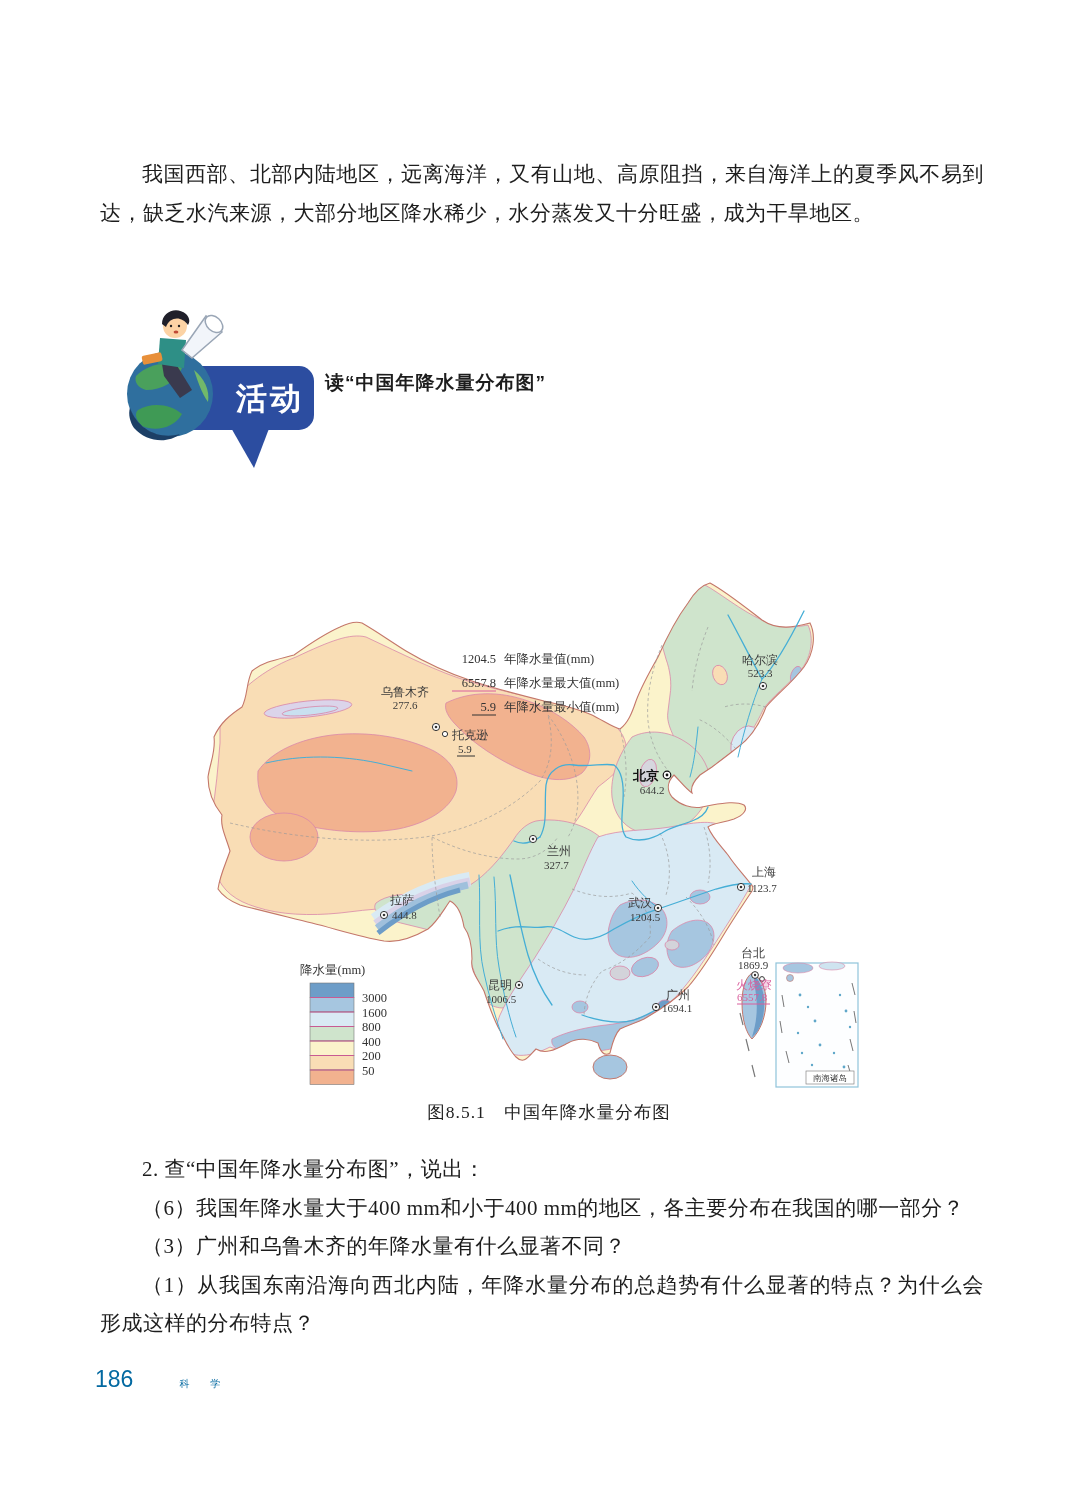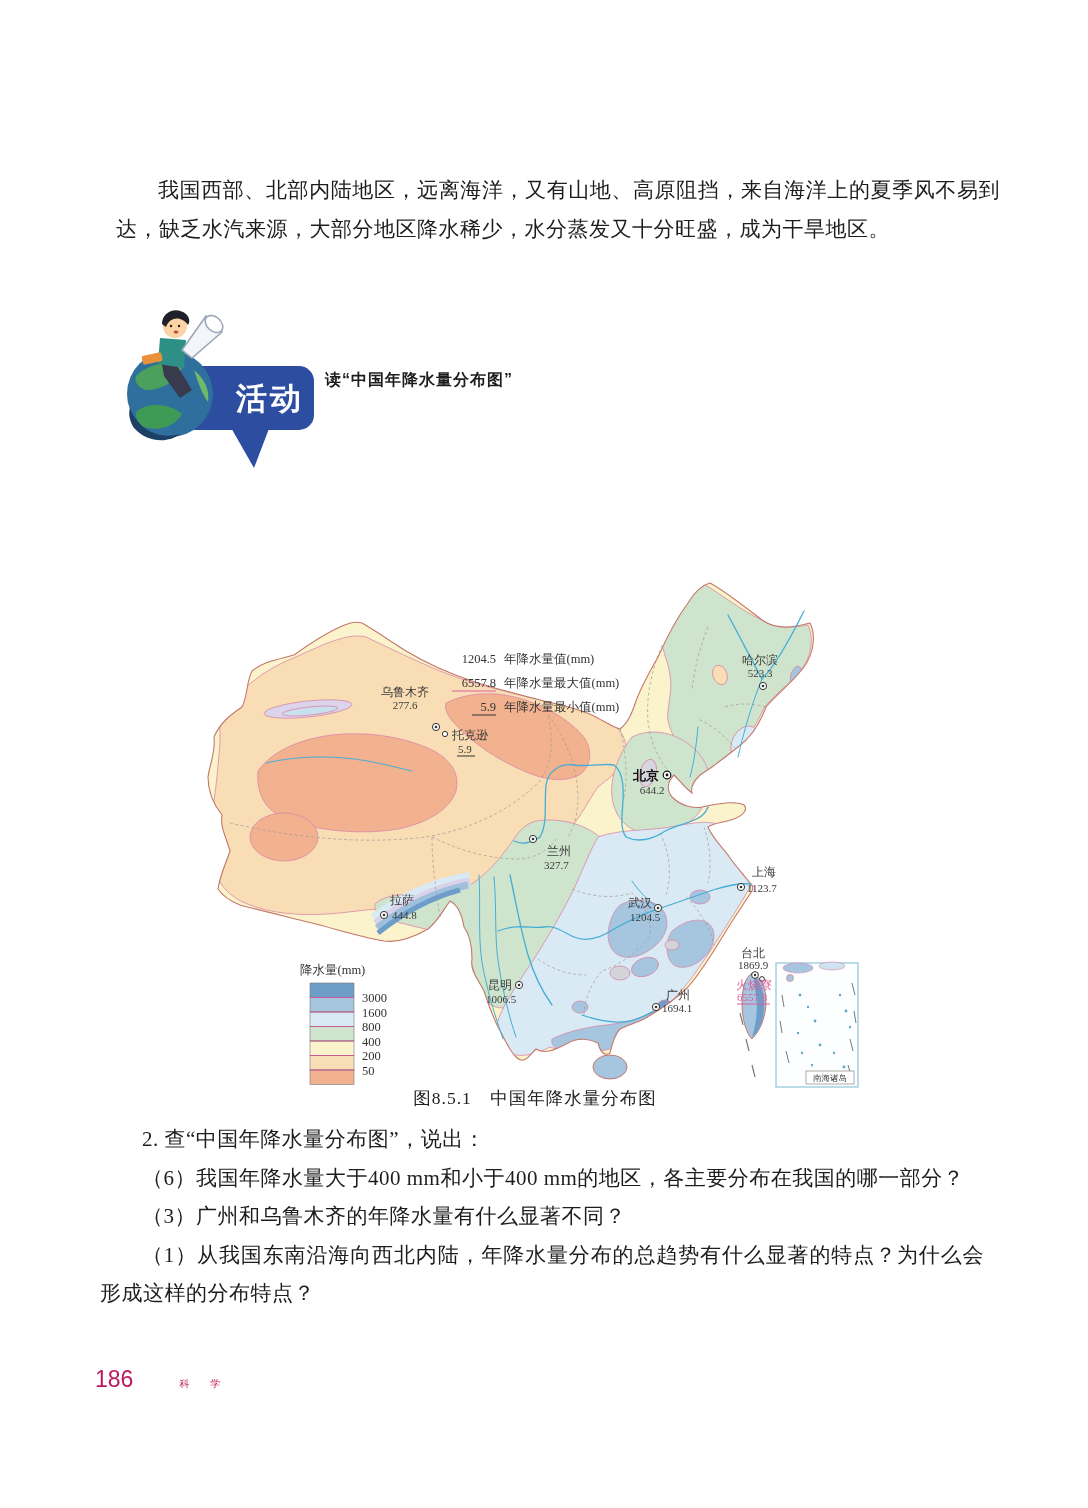--- a/index.html
+++ b/index.html
@@ -1,26 +1,26 @@
 <!DOCTYPE html>
 <html lang="zh"><head>
 <meta charset="utf-8">
 <style>
   html,body{margin:0;padding:0;background:#ffffff;}
   .page{position:relative;width:1088px;height:1508px;background:#fff;overflow:hidden;
         font-family:"Liberation Serif", serif;color:#1d1d1d;}
   .body-text{position:absolute;left:100px;width:884px;font-size:21px;line-height:39px;
-             text-align:justify;text-indent:2em;margin:16px;letter-spacing:0.5px;}
-  .q2block{position:absolute;left:100px;top:1120px;width:884px;}
+             text-align:justify;text-indent:2em;margin:0;letter-spacing:0.5px;}
+  .q2block{position:absolute;left:100px;top:1150px;width:884px;}
   .q2block p{margin:0;font-size:21px;line-height:38.5px;text-indent:2em;text-align:justify;letter-spacing:0.5px;}
-  .activity-title{position:absolute;left:325px;top:370px;margin:0;font-size:16px;font-weight:bold;
+  .activity-title{position:absolute;left:325px;top:370px;margin:0;font-size:19px;font-weight:bold;
                   font-family:"Liberation Sans", sans-serif;letter-spacing:1px;}
-  .caption{position:absolute;left:200px;top:1086px;width:670px;margin:0;text-align:center;
+  .caption{position:absolute;left:200px;top:1086px;width:670px;margin:14px;text-align:center;
            font-size:17.5px;color:#222;letter-spacing:1px;}
-  .footer{position:absolute;left:95px;top:1366px;display:flex;align-items:baseline;gap:46px;color:#be185d;
+  .footer{position:absolute;left:95px;top:1366px;display:flex;align-items:baseline;gap:46px;color:#0369a1;
           font-family:"Liberation Sans", sans-serif;}
   .footer .pnum{font-size:23px;}
   .footer .plabel{font-size:10px;letter-spacing:9px;}
   svg text{font-family:"Liberation Serif", serif;}
   .mt{font-size:12px;fill:#3a3a3a;}
   .mv{font-size:11px;fill:#3a3a3a;}
   .mtb{font-size:13px;font-weight:bold;fill:#111;}
   .pink{fill:#d95f9d;}
   .keytxt{font-size:12.5px;fill:#333;}
   .legtxt{font-size:12.5px;fill:#333;}

